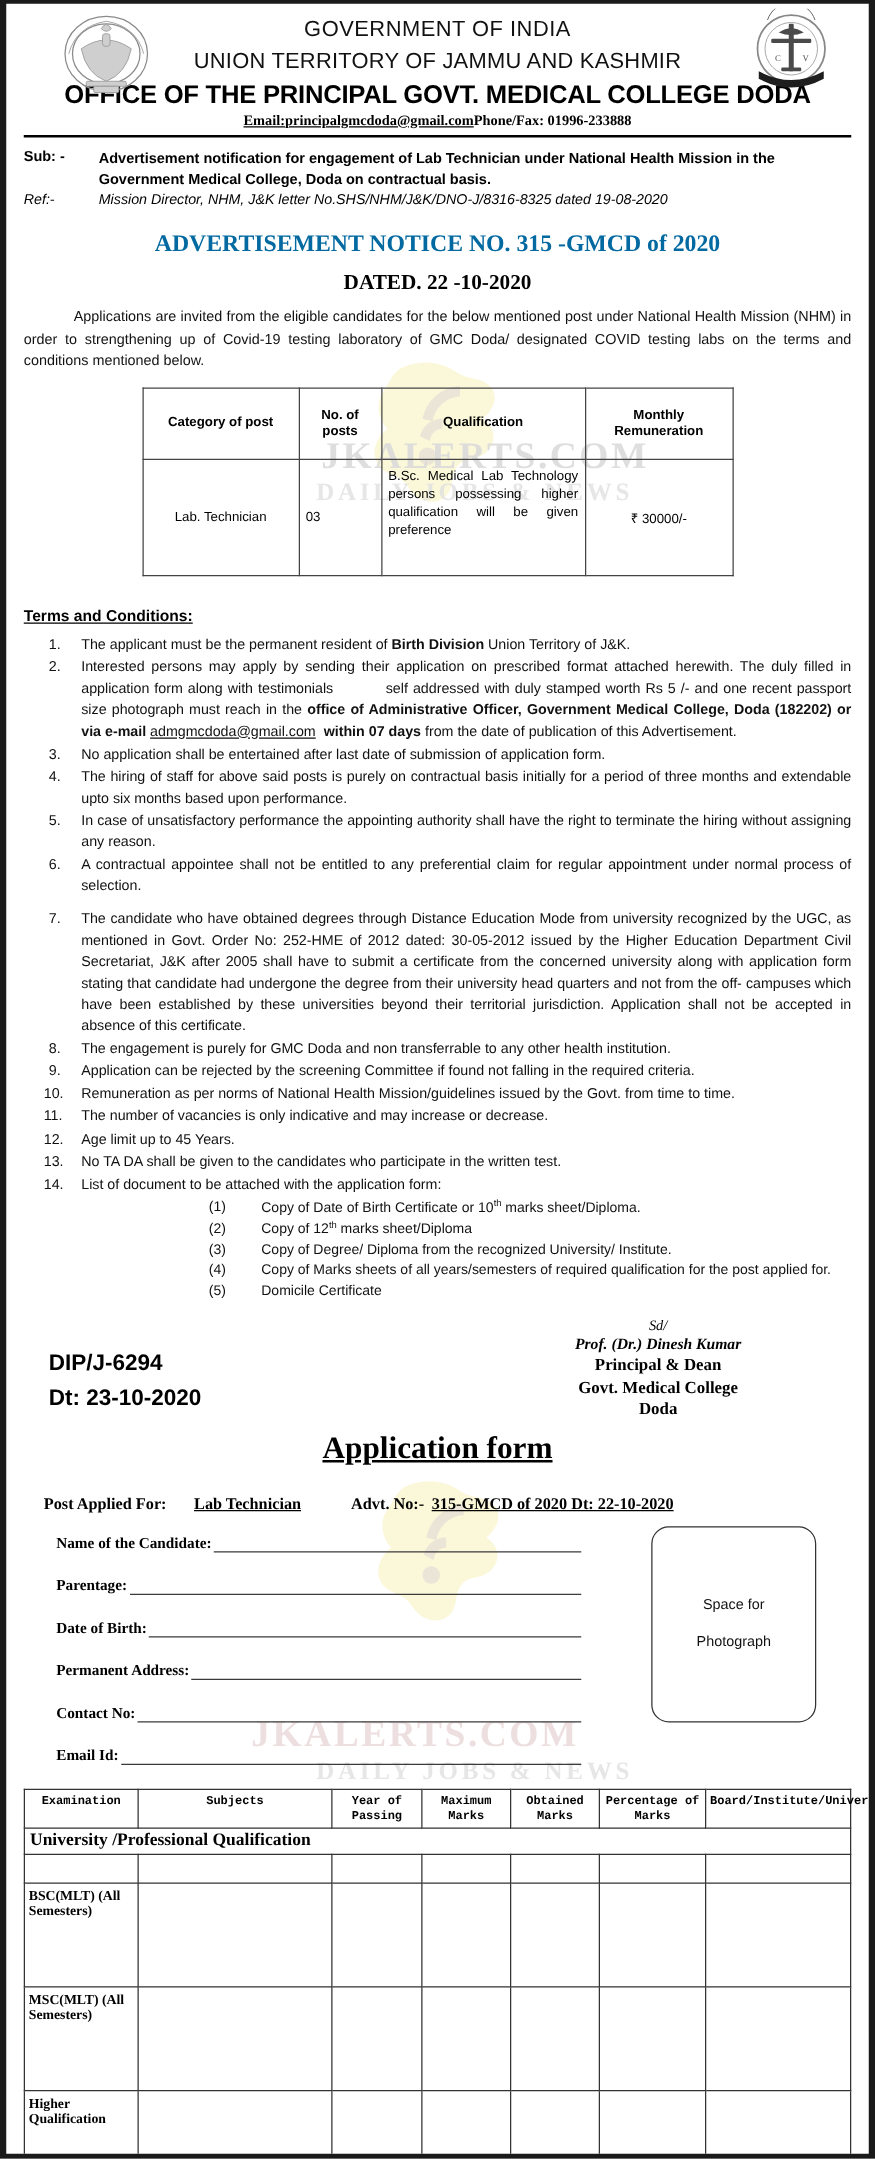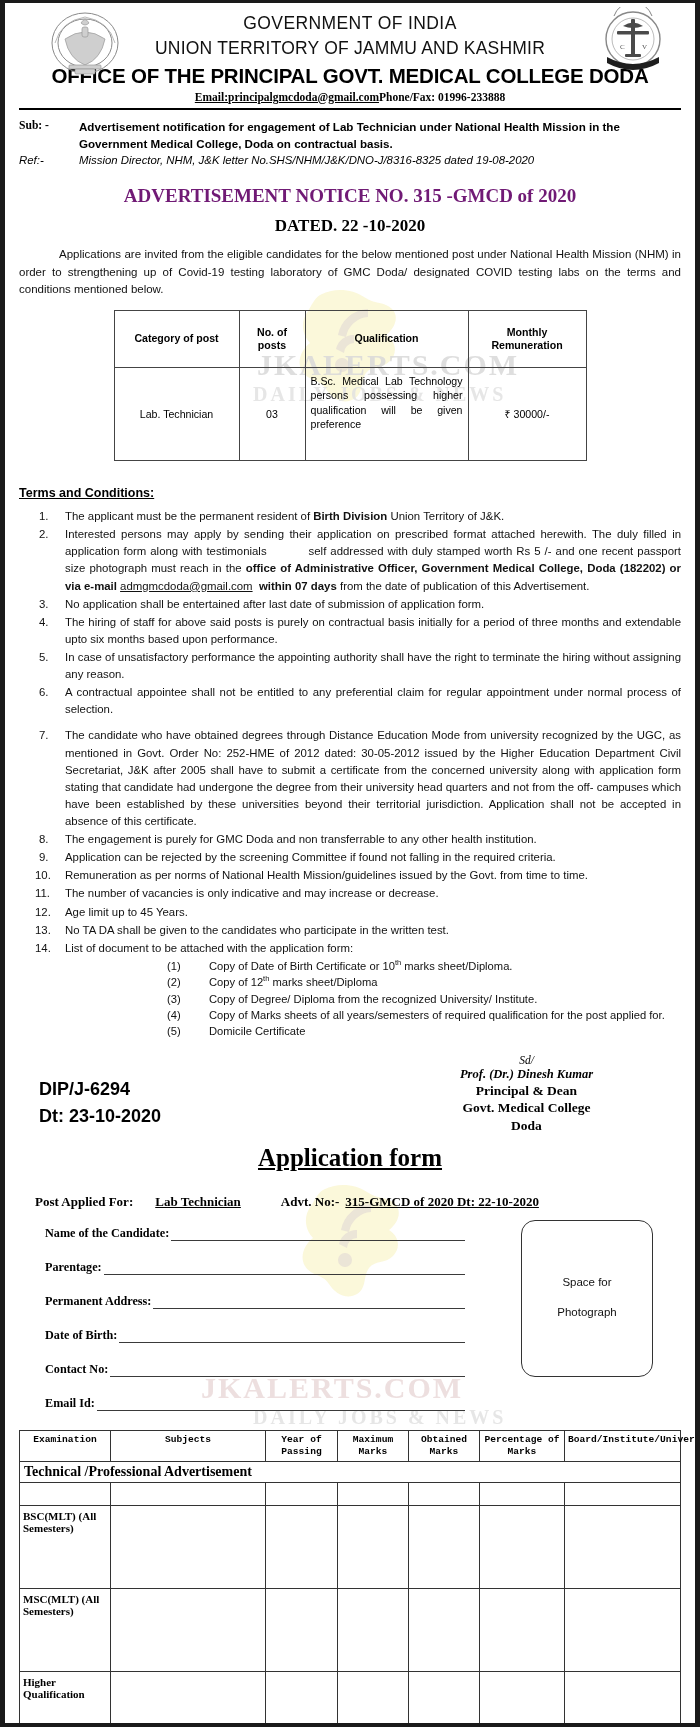--- a/index.html
+++ b/index.html
@@ -34,38 +34,38 @@
   .gov1{font-size:17.5px;letter-spacing:.4px;color:#111;line-height:1.45;}
   .gov2{font-size:17.5px;letter-spacing:.2px;color:#111;line-height:1.45;}
   .office{font-size:20.5px;font-weight:bold;letter-spacing:-.2px;color:#000;margin-top:2px;}
   .emailline{font-family:"Liberation Serif",serif;font-size:11.5px;font-weight:bold;margin-top:3px;color:#000;}
   .emailline .u{text-decoration:underline;}
   .hdr-rule{border:0;border-top:2px solid #000;margin:5px 0 0 0;}
 
   
   .subblock{margin-top:9px;font-size:11.6px;color:#000;}
   .subrow{display:flex;align-items:flex-start;}
-  .sublabel{font-weight:bold;width:60px;flex:0 0 60px;font-family:Liberation Serif, serif;}
+  .sublabel{font-weight:bold;width:60px;flex:0 0 60px;}
   .subtext{font-weight:bold;line-height:1.45;}
   .refrow{display:flex;align-items:flex-start;margin-top:2px;}
   .reflabel{font-style:italic;width:60px;flex:0 0 60px;font-size:11.4px;}
   .reftext{font-style:italic;font-size:11.4px;}
 
   
-  .notice{font-family:"Liberation Serif",serif;font-weight:bold;font-size:19px;text-align:center;margin-top:19px;color:#701a75;}
+  .notice{font-family:"Liberation Serif",serif;font-weight:bold;font-size:19px;text-align:center;margin-top:19px;color:#0369a1;}
   .dated{font-family:"Liberation Serif",serif;font-weight:bold;font-size:17px;text-align:center;margin-top:9px;color:#000;}
   .intro{font-size:11.5px;text-align:justify;line-height:1.5;margin-top:10px;color:#111;text-indent:40px;}
 
   
   .post-table{border-collapse:collapse;width:428px;margin:12px auto 0 auto;table-layout:fixed;}
   .post-table th,.post-table td{border:1px solid #444;padding:6px 5px;font-size:10.6px;color:#000;}
   .post-table th{font-weight:bold;text-align:center;line-height:1.25;height:44px;vertical-align:middle;}
   .post-table td{height:80px;vertical-align:middle;}
   .c-cat{width:114px;text-align:center;}
-  .c-no{width:55px;text-align:center;}
+  .c-no{width:55px;text-align:left;}
   .c-qual{width:152px;text-align:justify;line-height:1.35;}
   .c-rem{width:107px;text-align:center;}
 
   
   .terms-title{font-size:12.5px;font-weight:bold;text-decoration:underline;margin-top:25px;color:#000;}
   ol.terms{margin:8px 0 0 0;padding:0;list-style:none;counter-reset:t;}
   ol.terms>li{
     position:relative;padding-left:46px;margin-bottom:1px;
     font-size:11.4px;line-height:1.5;text-align:justify;color:#111;counter-increment:t;
   }
@@ -319,25 +319,25 @@
 
       <div class="fieldrow">
         <span class="flabel">Name of the Candidate:</span>
         <span class="fline"></span>
       </div>
       <div class="fieldrow">
         <span class="flabel">Parentage:</span>
         <span class="fline"></span>
       </div>
       <div class="fieldrow">
+        <span class="flabel">Date of Birth:</span>
+        <span class="fline"></span>
+      </div>
+      <div class="fieldrow">
         <span class="flabel">Permanent Address:</span>
-        <span class="fline"></span>
-      </div>
-      <div class="fieldrow">
-        <span class="flabel">Date of Birth:</span>
         <span class="fline"></span>
       </div>
       <div class="fieldrow">
         <span class="flabel">Contact No:</span>
         <span class="fline"></span>
       </div>
       <div class="fieldrow">
         <span class="flabel">Email Id:</span>
         <span class="fline"></span>
       </div>
@@ -350,21 +350,21 @@
           <th class="w2">Subjects</th>
           <th class="w3">Year of Passing</th>
           <th class="w4">Maximum Marks</th>
           <th class="w5">Obtained Marks</th>
           <th class="w6">Percentage of Marks</th>
           <th class="w7">Board/Institute/University</th>
         </tr>
       </thead>
       <tbody>
         <tr class="secrow">
-          <td colspan="7">Technical /Professional Advertisement</td>
+          <td colspan="7">University /Professional Qualification</td>
         </tr>
         <tr class="blankrow">
           <td></td>
               <td></td>
           <td></td>
               <td></td>
           <td></td>
               <td></td>
           <td></td>
         </tr>

